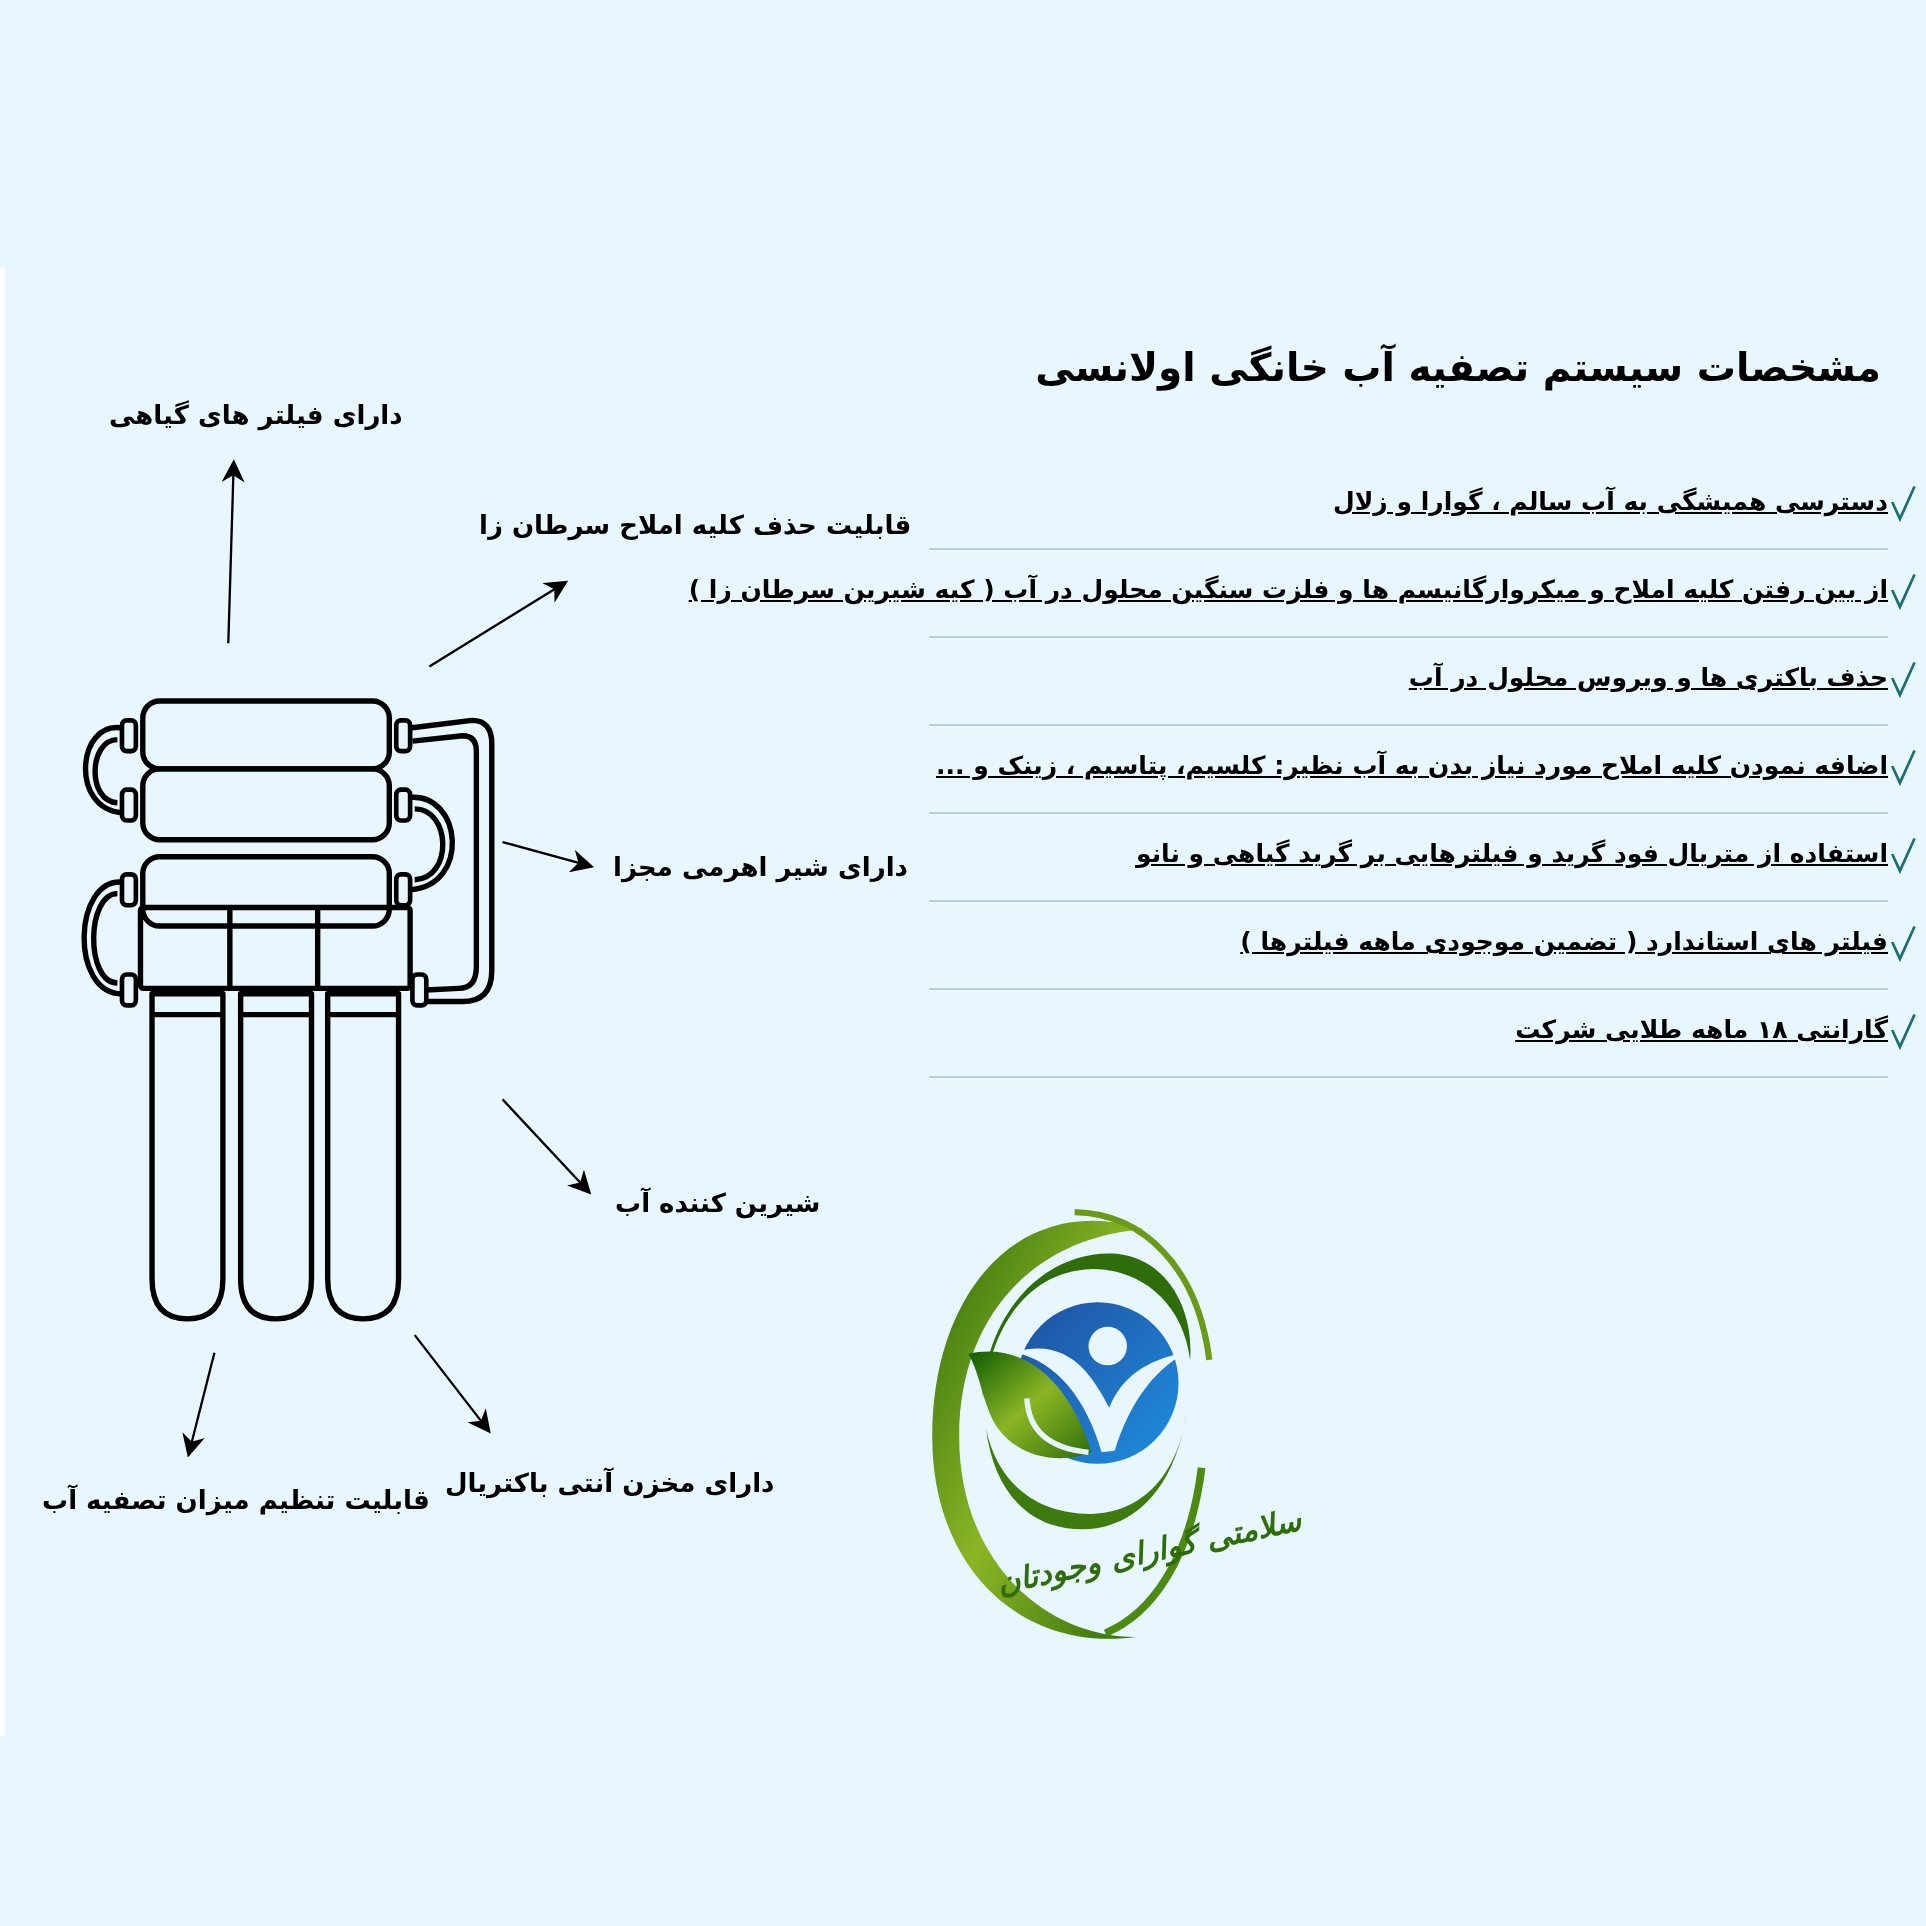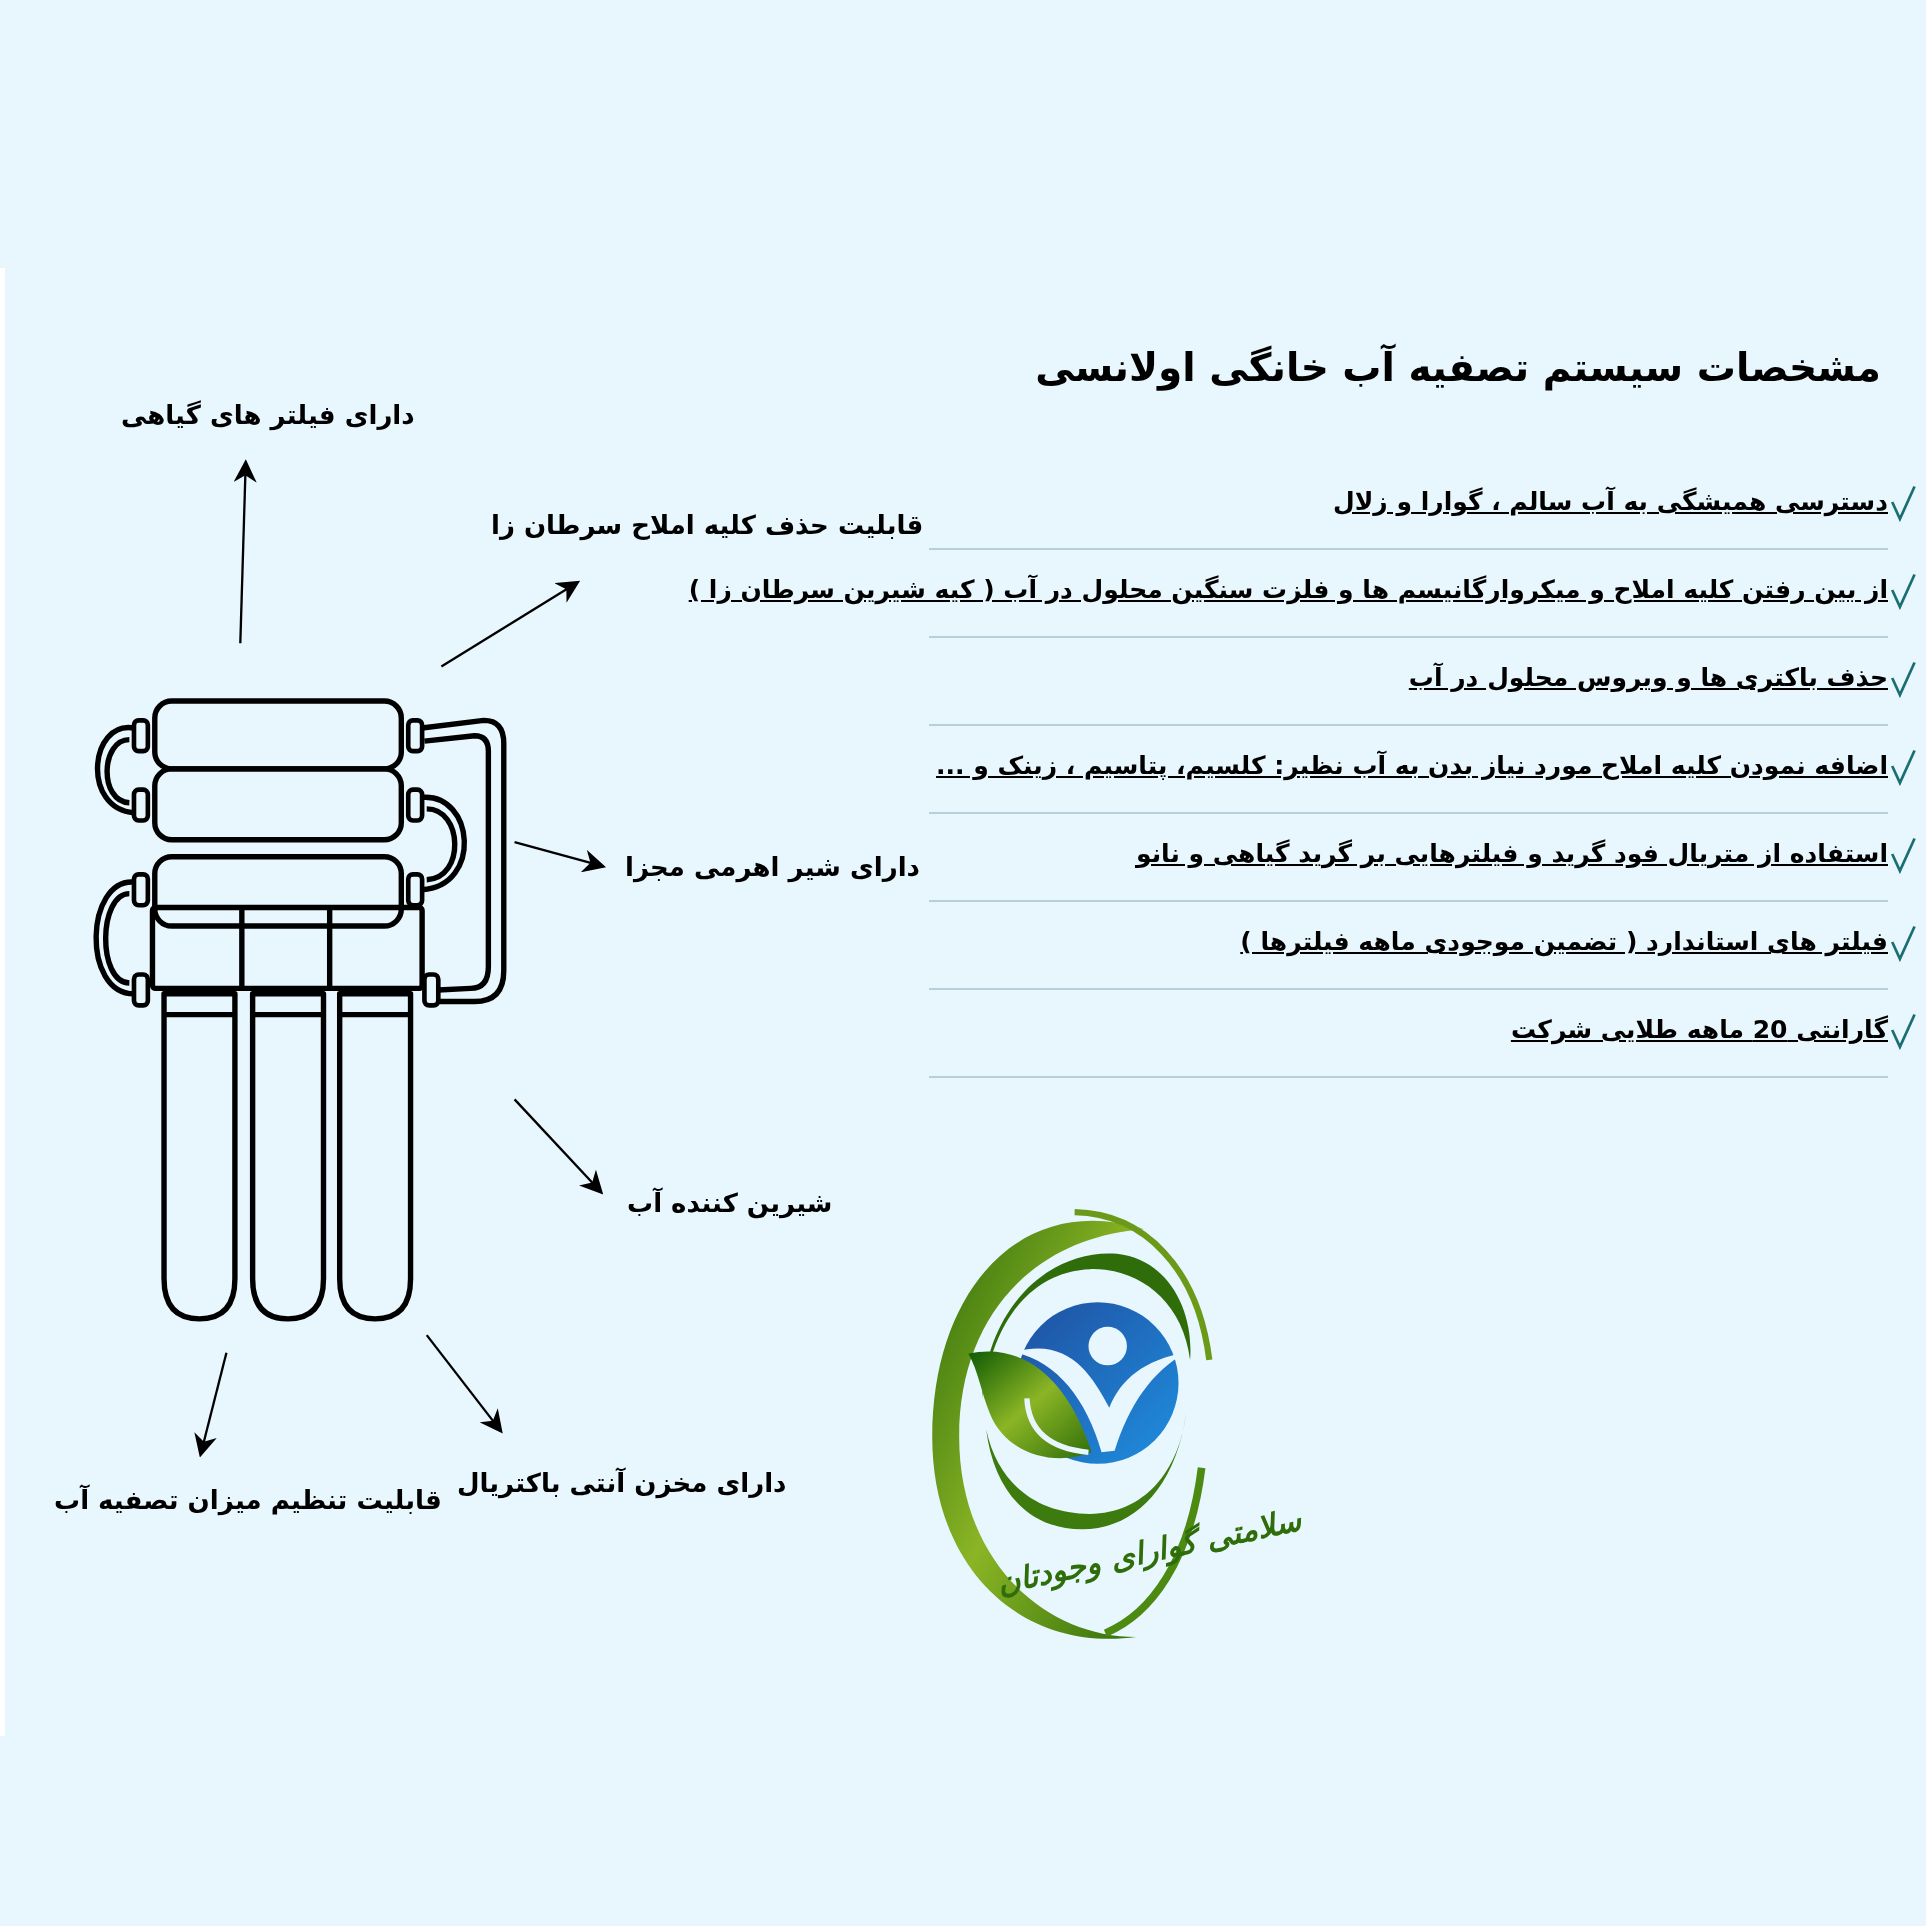--- a/index.html
+++ b/index.html
@@ -3,21 +3,21 @@
 <meta charset="utf-8">
 <style>
   html, body { margin:0; padding:0; }
   body {
     width:1926px; height:1926px; position:relative; overflow:hidden;
     background:#e8f6fd;
     font-family:"DejaVu Sans", sans-serif;
     color:#000;
   }
   .edge-strip { position:absolute; left:0; top:268px; width:4.6px; height:1468px; background:#ffffff; }
-  .diagram { position:absolute; left:12px; top:0; width:925px; height:1600px;padding-left:32px; }
+  .diagram { position:absolute; left:0; top:0; width:925px; height:1600px;padding-left:32px; }
   .diagram svg { position:absolute; left:0; top:0; }
   .label {
     position:absolute; direction:rtl; white-space:nowrap;
     font-weight:bold; font-size:26px; line-height:1;
   }
   .title {
     position:absolute; right:45px; top:345px; direction:rtl;
     font-size:39px; font-weight:bold; white-space:nowrap;
   }
   .features { position:absolute; left:929px; top:462px; width:959px; }
@@ -141,21 +141,21 @@
   <div class="feature">
     <svg class="check" viewBox="0 0 36 48">
         <path d="M4,22 L14,44 L33,2" fill="none" stroke="#1b6f73" stroke-width="3.5"></path>
       </svg>
     <span class="text">فیلتر های استاندارد ( تضمین موجودی ماهه فیلترها )</span>
   </div>
   <div class="feature">
     <svg class="check" viewBox="0 0 36 48">
         <path d="M4,22 L14,44 L33,2" fill="none" stroke="#1b6f73" stroke-width="3.5"></path>
       </svg>
-    <span class="text">گارانتی 20 ماهه طلایی شرکت</span>
+    <span class="text">گارانتی ۱۸ ماهه طلایی شرکت</span>
   </div>
 </div>
 
 <div class="logo">
   <svg width="304" height="458" viewBox="0 0 395 595">
     <defs>
       <linearGradient id="gOuter" x1="0" y1="0" x2="1" y2="1">
         <stop offset="0" stop-color="#2f6d0a"></stop>
         <stop offset="0.5" stop-color="#8bb525"></stop>
         <stop offset="1" stop-color="#2f6d0a"></stop>

